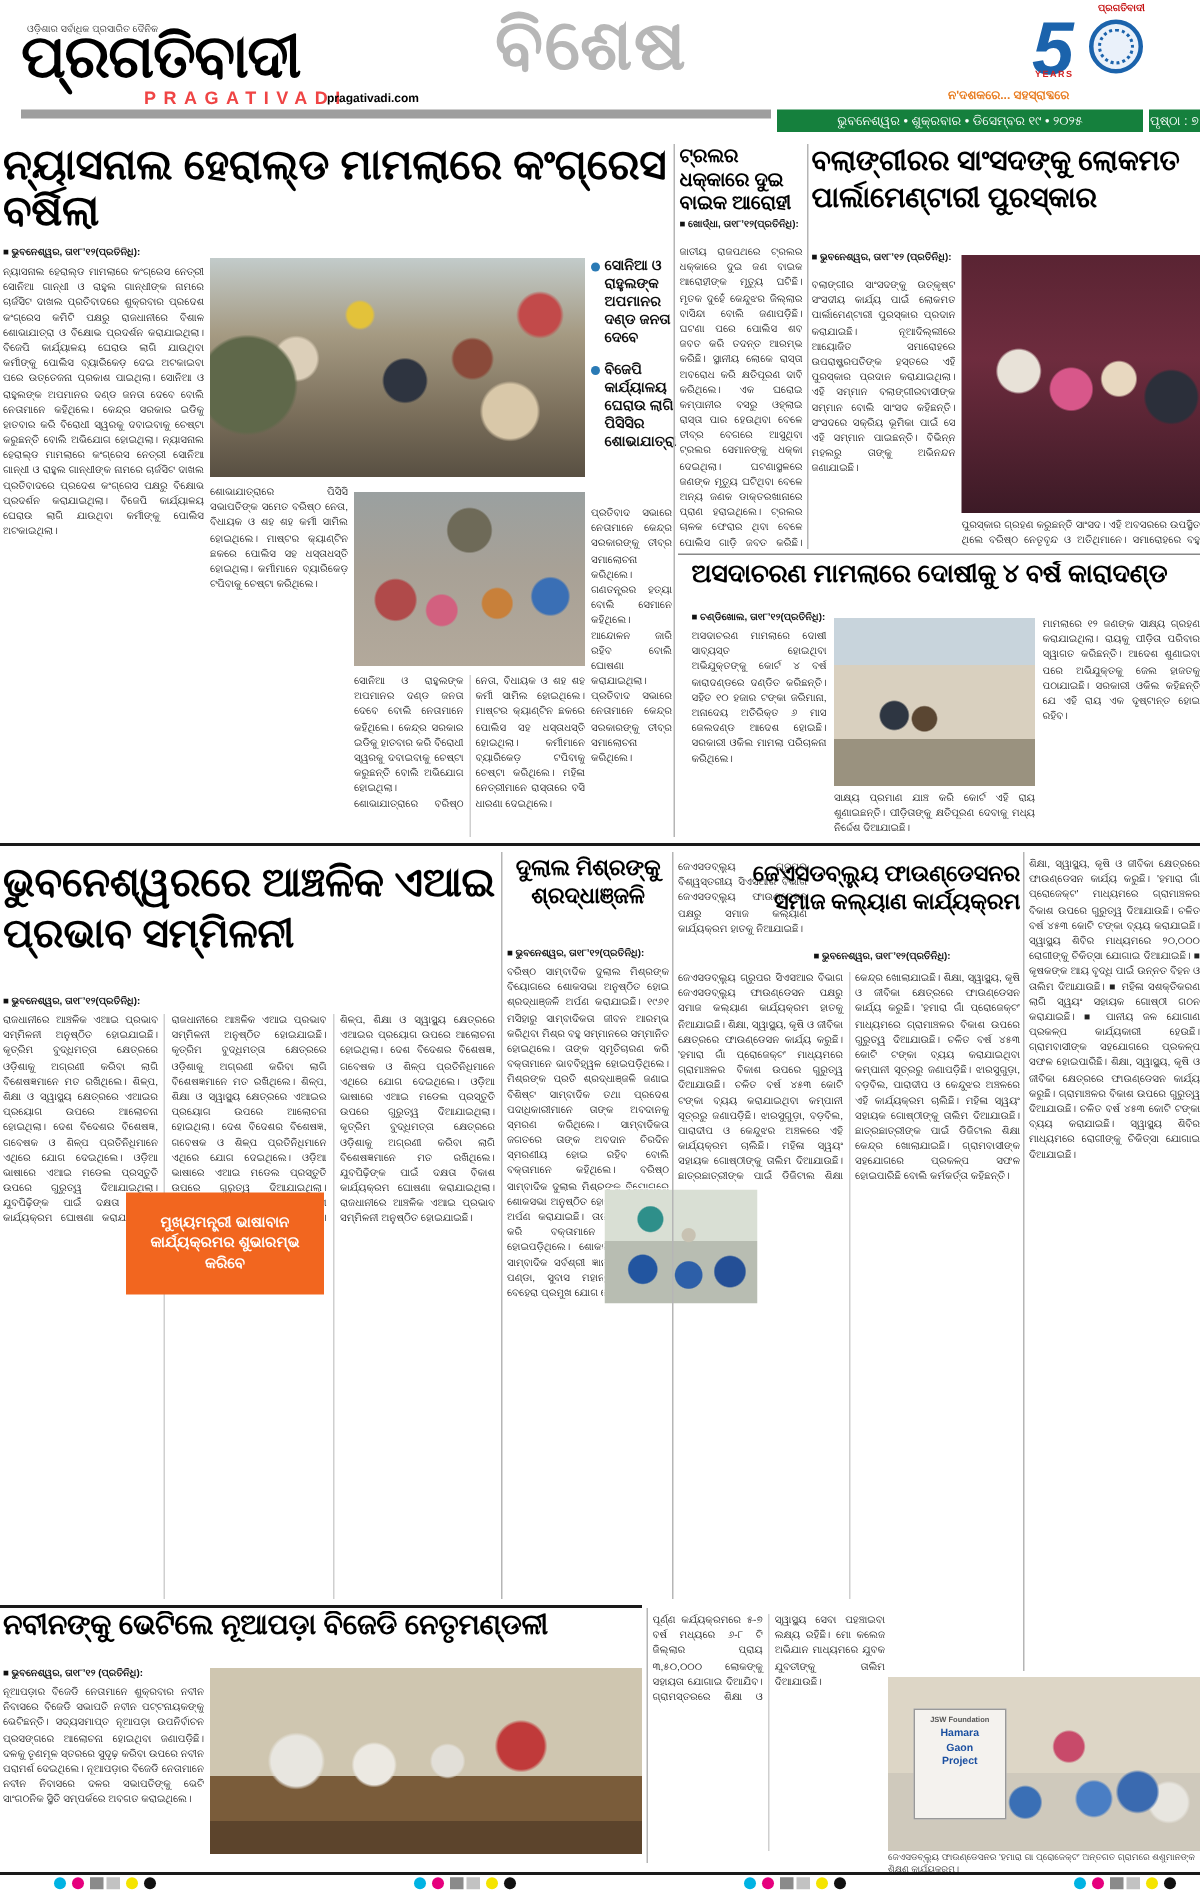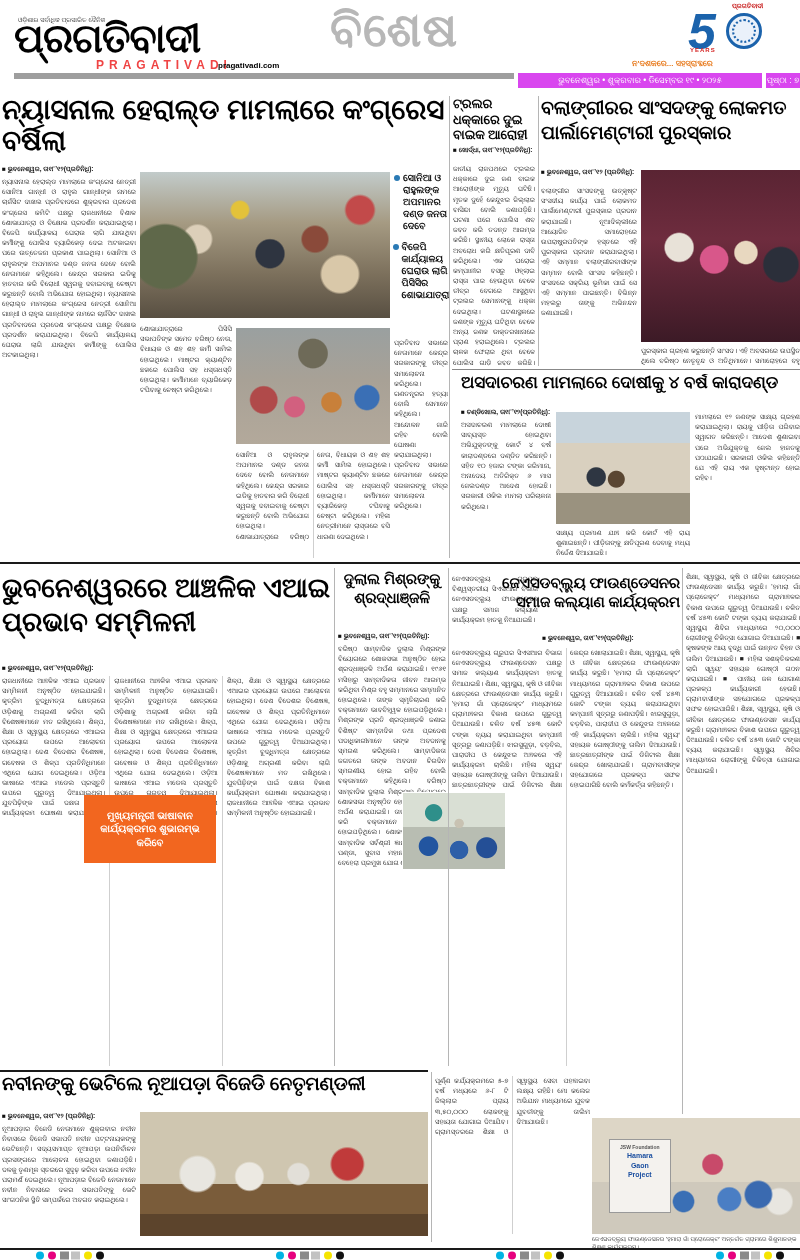--- a/index.html
+++ b/index.html
@@ -21,35 +21,35 @@
   .hrule { position:absolute; background:#1a1a1a; }
   .ph { position:absolute; overflow:hidden; }
 
   
   .logo-odia { font-size:40px; font-weight:900; color:#000; letter-spacing:-1px; }
   .logo-latin { font-size:12px; font-weight:bold; letter-spacing:5px; color:#ef4444; }
   .logo-web { font-size:8px; font-weight:bold; color:#000; }
   .tagline { font-size:6.5px; color:#333; }
   .section-title { font-size:47px; font-weight:900; color:#b7b7b7; letter-spacing:1px; }
   .graybar { position:absolute; left:14px; top:73px; width:500px; height:6px; background:#9e9e9e; }
-  .datebar { position:absolute; background:#d946ef; color:#fff; font-size:8.5px;
+  .datebar { position:absolute; background:#15803d; color:#fff; font-size:8.5px;
              display:flex; align-items:center; justify-content:center; overflow:hidden; }
   .anniv { position:absolute; left:682px; top:3px; width:118px; height:70px; }
   .anniv .five { position:absolute; left:6px; top:0; font-size:50px; font-weight:900; color:#1b63ac; font-style:italic; }
   .anniv .emblem { position:absolute; left:44px; top:10px; width:36px; height:36px; border-radius:50%;
                    border:3px solid #1b63ac; background:#eaf1fa; }
   .anniv .emblem-inner { position:absolute; left:50px; top:16px; width:24px; height:24px; border-radius:50%;
                    border:2px dotted #1b63ac; }
   .anniv .brand { position:absolute; left:50px; top:-1px; font-size:6.5px; font-weight:bold; color:#c40f0f; }
   .anniv .years { position:absolute; left:8px; top:44px; font-size:6px; font-weight:bold; color:#d42222; letter-spacing:1px; }
   .anniv .slogan { position:absolute; left:-50px; top:56px; width:168px; text-align:left;
                    font-size:8px; font-weight:bold; color:#e87b1e; }
 
   
-  .bullet-item { display:flex; gap:3px; margin-bottom:10px;justify-content:center; }
+  .bullet-item { display:flex; gap:3px; margin-bottom:10px; }
   .bullet-dot { width:6px; height:6px; border-radius:50%; background:#2a7ab5; flex:none; margin-top:3px; }
   .bullet-txt { font-size:9.5px; font-weight:bold; line-height:1.25; color:#0d0d0d; }
 
   
   .callout { position:absolute; left:84px; top:795px; width:132px; height:68px; background:#f2661f;
              color:#fff; font-weight:bold; font-size:10px; line-height:1.35; text-align:center;
              display:flex; align-items:center; justify-content:center; padding:4px; overflow:hidden; }
 
   
   .ph-protest { background:

